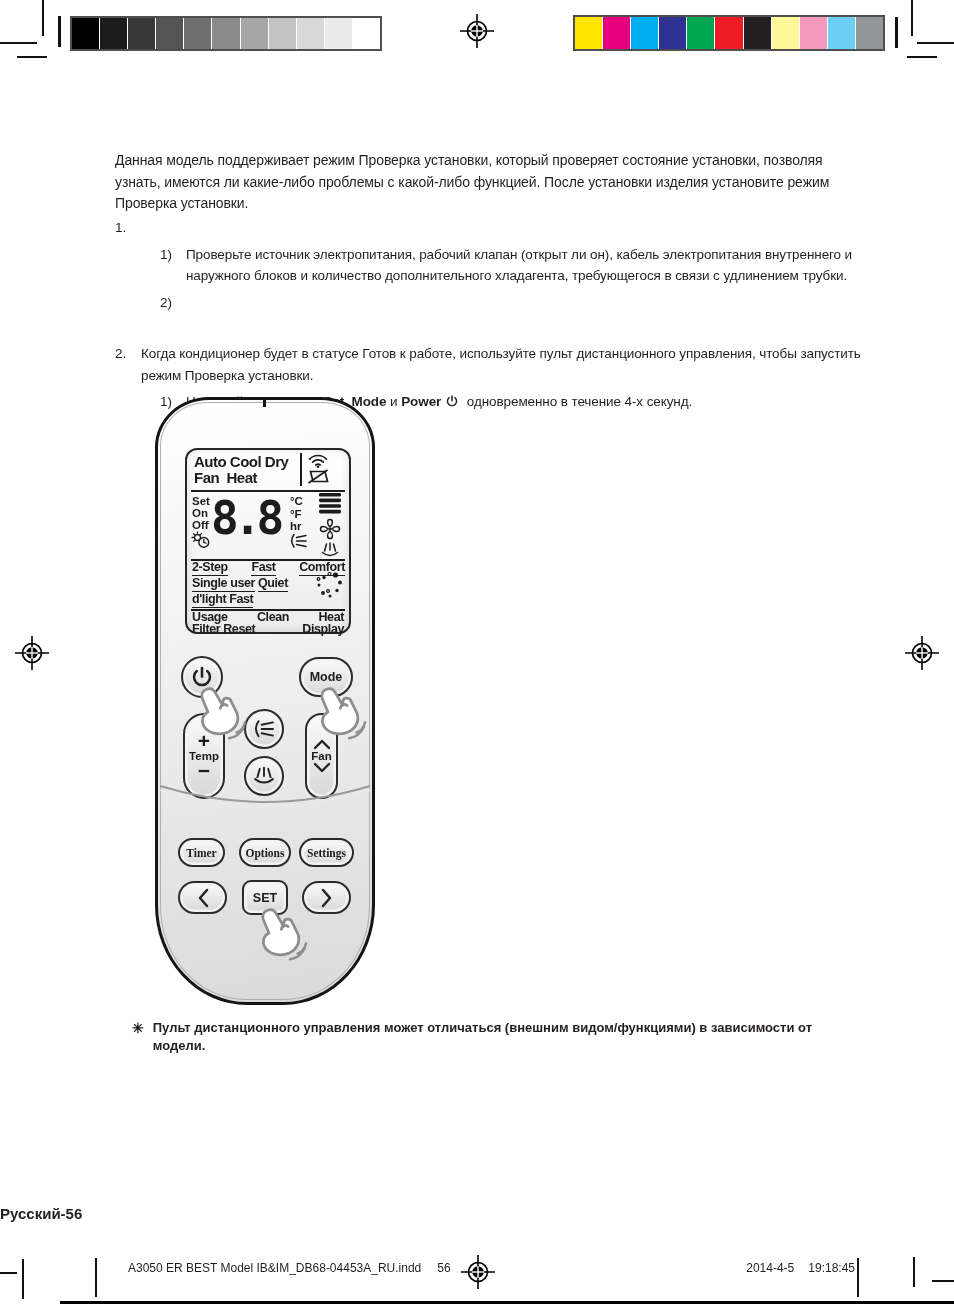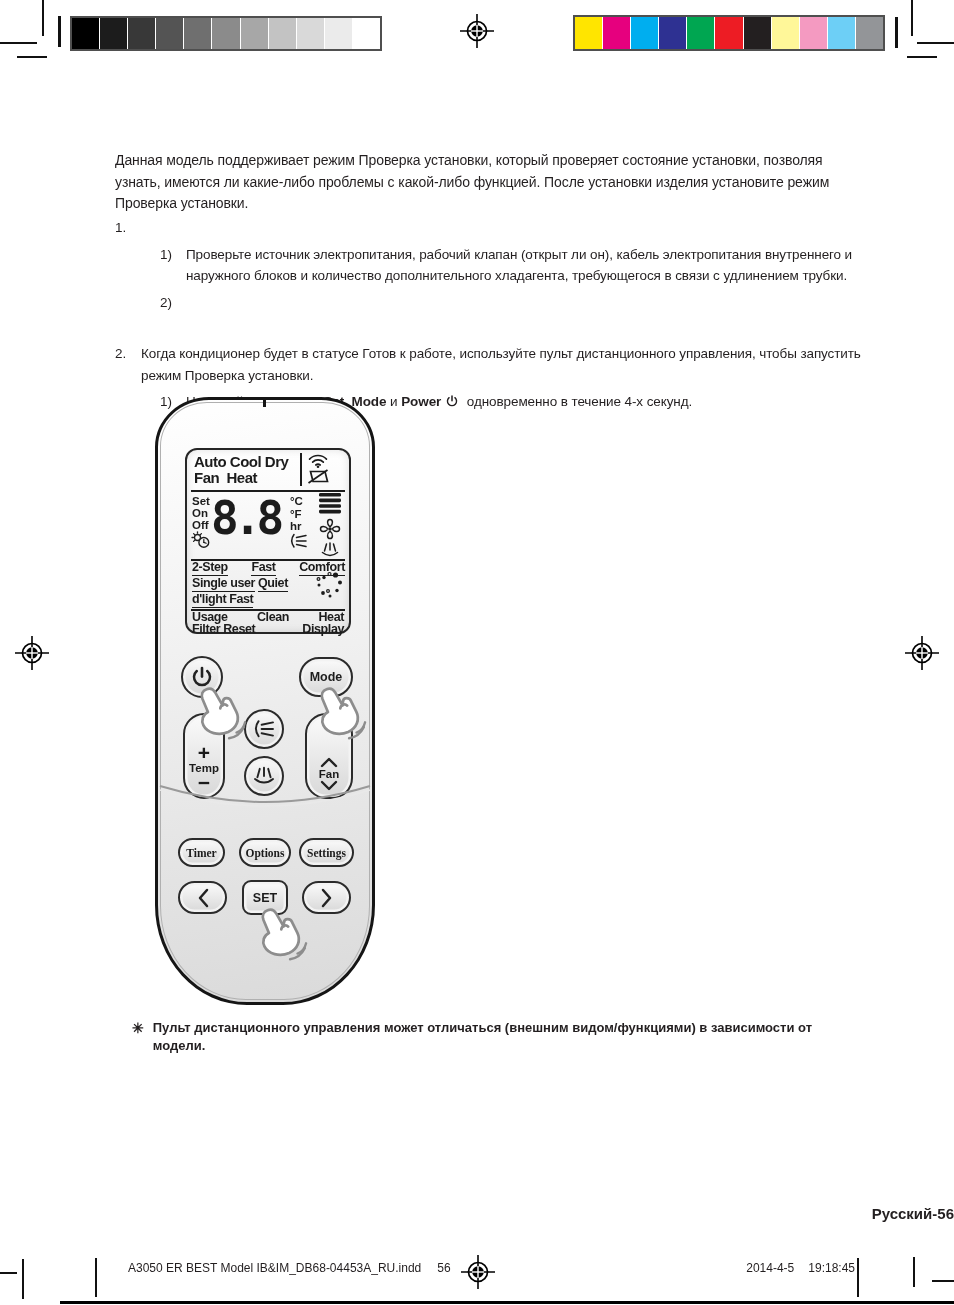--- a/index.html
+++ b/index.html
@@ -53,23 +53,23 @@
   .rowC{left:5px;top:143px;}
   .rowD{left:5px;right:5px;top:161px;justify-content:space-between;}
   .rowE{left:5px;right:5px;top:173px;justify-content:space-between;}
   
   .btn{position:absolute;display:flex;align-items:center;justify-content:center;
        background:linear-gradient(180deg,#fbfbfb,#d8d8d8);
        border:2px solid #2b2b2b;box-shadow:inset 0 0 0 2.5px #f3f3f3;
        font-size:12px;font-weight:600;color:#1c1c1c;box-sizing:border-box;}
   .btn-power{left:26px;top:259px;width:42px;height:42px;border-radius:50%;}
   .btn-mode{left:144px;top:260px;width:54px;height:40px;border-radius:20px;font-size:12.5px;}
-  .rocker{flex-direction:column;justify-content:flex-end;padding:5px 12px;border-radius:21px;}
+  .rocker{flex-direction:column;justify-content:center;padding:5px 12px;border-radius:21px;}
   .rocker-temp{left:28px;top:316px;width:42px;height:86px;}
-  .rocker-fan{left:150px;top:316px;width:48px;height:86px;}
+  .rocker-fan{left:150px;top:316px;width:33px;height:86px;}
   .rocker .sign{font-size:21px;line-height:18px;font-weight:600;}
   .rocker .rlabel{font-size:11.5px;}
   .btn-circle{width:40px;height:40px;border-radius:50%;}
   .swing-top{left:89px;top:312px;}
   .swing-bot{left:89px;top:359px;}
   .panel-arc{position:absolute;left:3px;top:383px;width:214px;height:38px;}
   .btn-oval{height:29px;border-radius:15px;font-size:11.5px;font-family:Liberation Serif, serif;}
   .btn-timer{left:23px;top:441px;width:47px;}
   .btn-options{left:84px;top:441px;width:52px;}
   .btn-settings{left:144px;top:441px;width:55px;}
@@ -77,21 +77,21 @@
   .btn-set{left:87px;top:483px;width:46px;height:35px;border-radius:9px;font-size:12.5px;}
   .btn-next{left:147px;top:484px;width:49px;height:33px;border-radius:17px;}
   .hand{position:absolute;width:58px;height:58px;z-index:5;}
   .hand1{left:36px;top:287px;transform:rotate(-8deg);}
   .hand2{left:156px;top:287px;transform:rotate(-8deg);}
   .hand3{left:97px;top:508px;transform:rotate(-8deg);}
   
   .footnote{position:absolute;left:132px;top:1019px;width:730px;display:flex;
             font-size:13px;font-weight:bold;line-height:18px;}
   .fn-mark{margin-right:9px;font-size:14px;}
-  .page-label{position:absolute;left:0;right:0;top:1205px;text-align:right;
+  .page-label{position:absolute;left:0;right:16px;top:1205px;text-align:left;
               font-size:15px;font-weight:bold;}
   .print-left{position:absolute;left:128px;top:1261px;font-size:12px;display:flex;gap:16px;}
   .print-right{position:absolute;right:99px;top:1261px;font-size:12px;display:flex;gap:14px;}
   svg{display:block;}
 </style>
 </head>
 <body>
 
 <div class="page">
 

